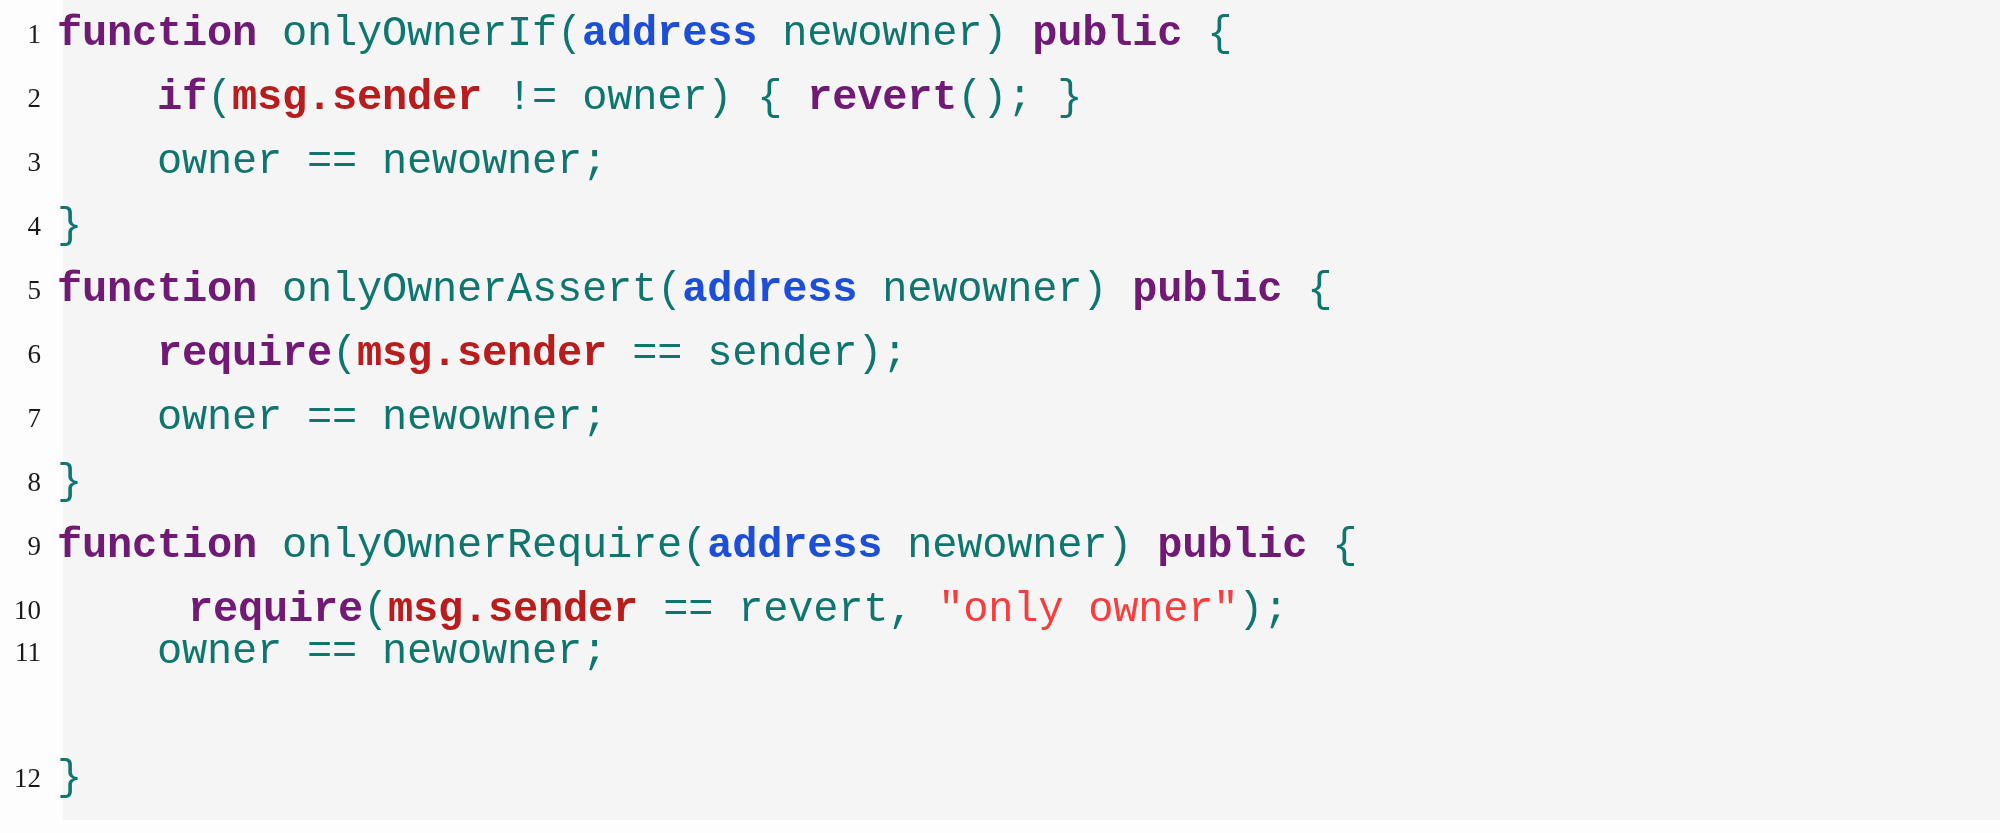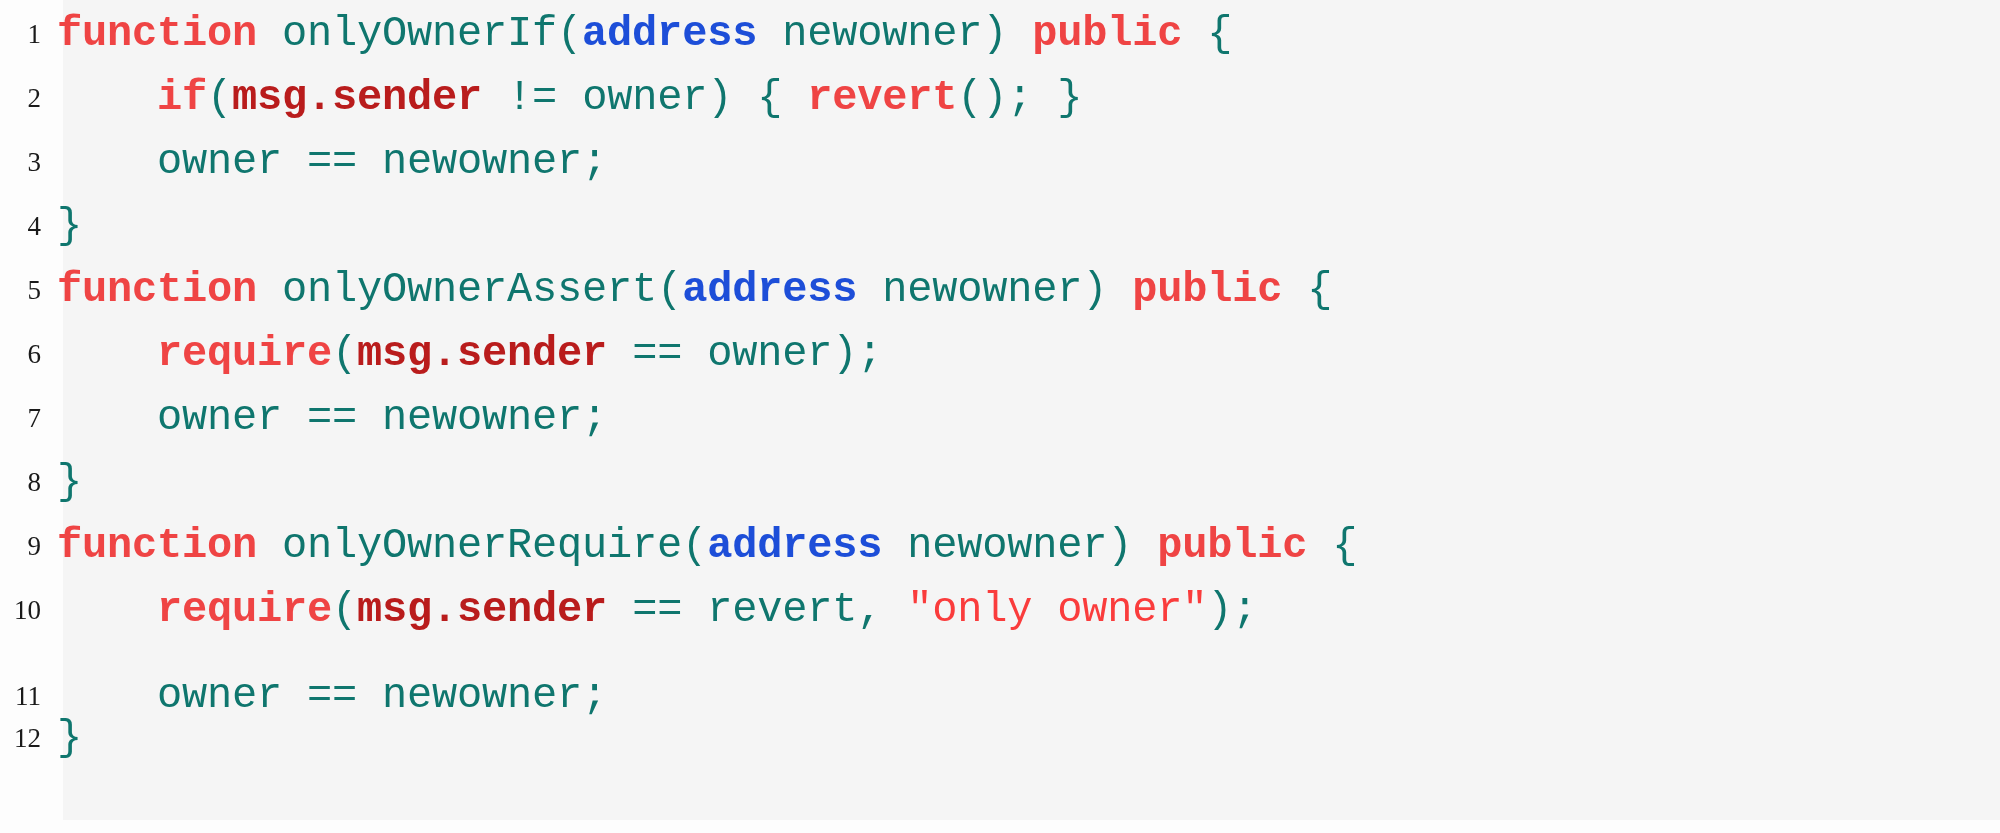--- a/index.html
+++ b/index.html
@@ -64,21 +64,21 @@
     flex: 1 1 auto;
     padding-left: 9px;
     font-family: "Liberation Mono", "DejaVu Sans Mono", monospace;
     font-size: 42px;
     letter-spacing: -0.2px;
     color: #2b2b2b;
     white-space: pre;
     line-height: 1;
   }
   
-  .t-kw      { color: #ef4444; font-weight: bold; }   
+  .t-kw      { color: #701a75; font-weight: bold; }   
   .t-type    { color: #1d4ed8; font-weight: bold; }   
   .t-global  { color: #b91c1c; font-weight: bold; }   
   .t-str     { color: #fa3c3c; font-weight: normal; } 
   .t-plain   { color: #0f766e; font-weight: normal; }
 </style>
 </head>
 <body>
 
 <div id="screenshot">
   <div id="code-panel-bg"></div>
@@ -99,40 +99,40 @@
       <div class="code-line" style="top: 194px;">
         <div class="line-no">4</div>
         <div class="line-code"><span class="t-plain">}</span></div>
       </div>
       <div class="code-line" style="top: 258px;">
         <div class="line-no">5</div>
         <div class="line-code"><span class="t-kw">function</span><span class="t-plain"> onlyOwnerAssert(</span><span class="t-type">address</span><span class="t-plain"> newowner) </span><span class="t-kw">public</span><span class="t-plain"> {</span></div>
       </div>
       <div class="code-line" style="top: 322px;">
         <div class="line-no">6</div>
-        <div class="line-code"><span class="t-plain">    </span><span class="t-kw">require</span><span class="t-plain">(</span><span class="t-global">msg.sender</span><span class="t-plain"> == owner);</span></div>
+        <div class="line-code"><span class="t-plain">    </span><span class="t-kw">require</span><span class="t-plain">(</span><span class="t-global">msg.sender</span><span class="t-plain"> == sender);</span></div>
       </div>
       <div class="code-line" style="top: 386px;">
         <div class="line-no">7</div>
         <div class="line-code"><span class="t-plain">    owner == newowner;</span></div>
       </div>
       <div class="code-line" style="top: 450px;">
         <div class="line-no">8</div>
         <div class="line-code"><span class="t-plain">}</span></div>
       </div>
       <div class="code-line" style="top: 514px;">
         <div class="line-no">9</div>
         <div class="line-code"><span class="t-kw">function</span><span class="t-plain"> onlyOwnerRequire(</span><span class="t-type">address</span><span class="t-plain"> newowner) </span><span class="t-kw">public</span><span class="t-plain"> {</span></div>
       </div>
-      <div class="code-line" style="top: 578px;">
+      <div class="code-line" style="top: 578px; gap: 31px;">
         <div class="line-no">10</div>
         <div class="line-code"><span class="t-plain">    </span><span class="t-kw">require</span><span class="t-plain">(</span><span class="t-global">msg.sender</span><span class="t-plain"> == revert, </span><span class="t-str">"only owner"</span><span class="t-plain">);</span></div>
       </div>
-      <div class="code-line" style="top: 664px;">
+      <div class="code-line" style="top: 620px;">
         <div class="line-no">11</div>
         <div class="line-code"><span class="t-plain">    owner == newowner;</span></div>
       </div>
-      <div class="code-line" style="top: 706px;">
+      <div class="code-line" style="top: 746px;">
         <div class="line-no">12</div>
         <div class="line-code"><span class="t-plain">}</span></div>
       </div>
     </div>
 </div>
 
 </body></html>

